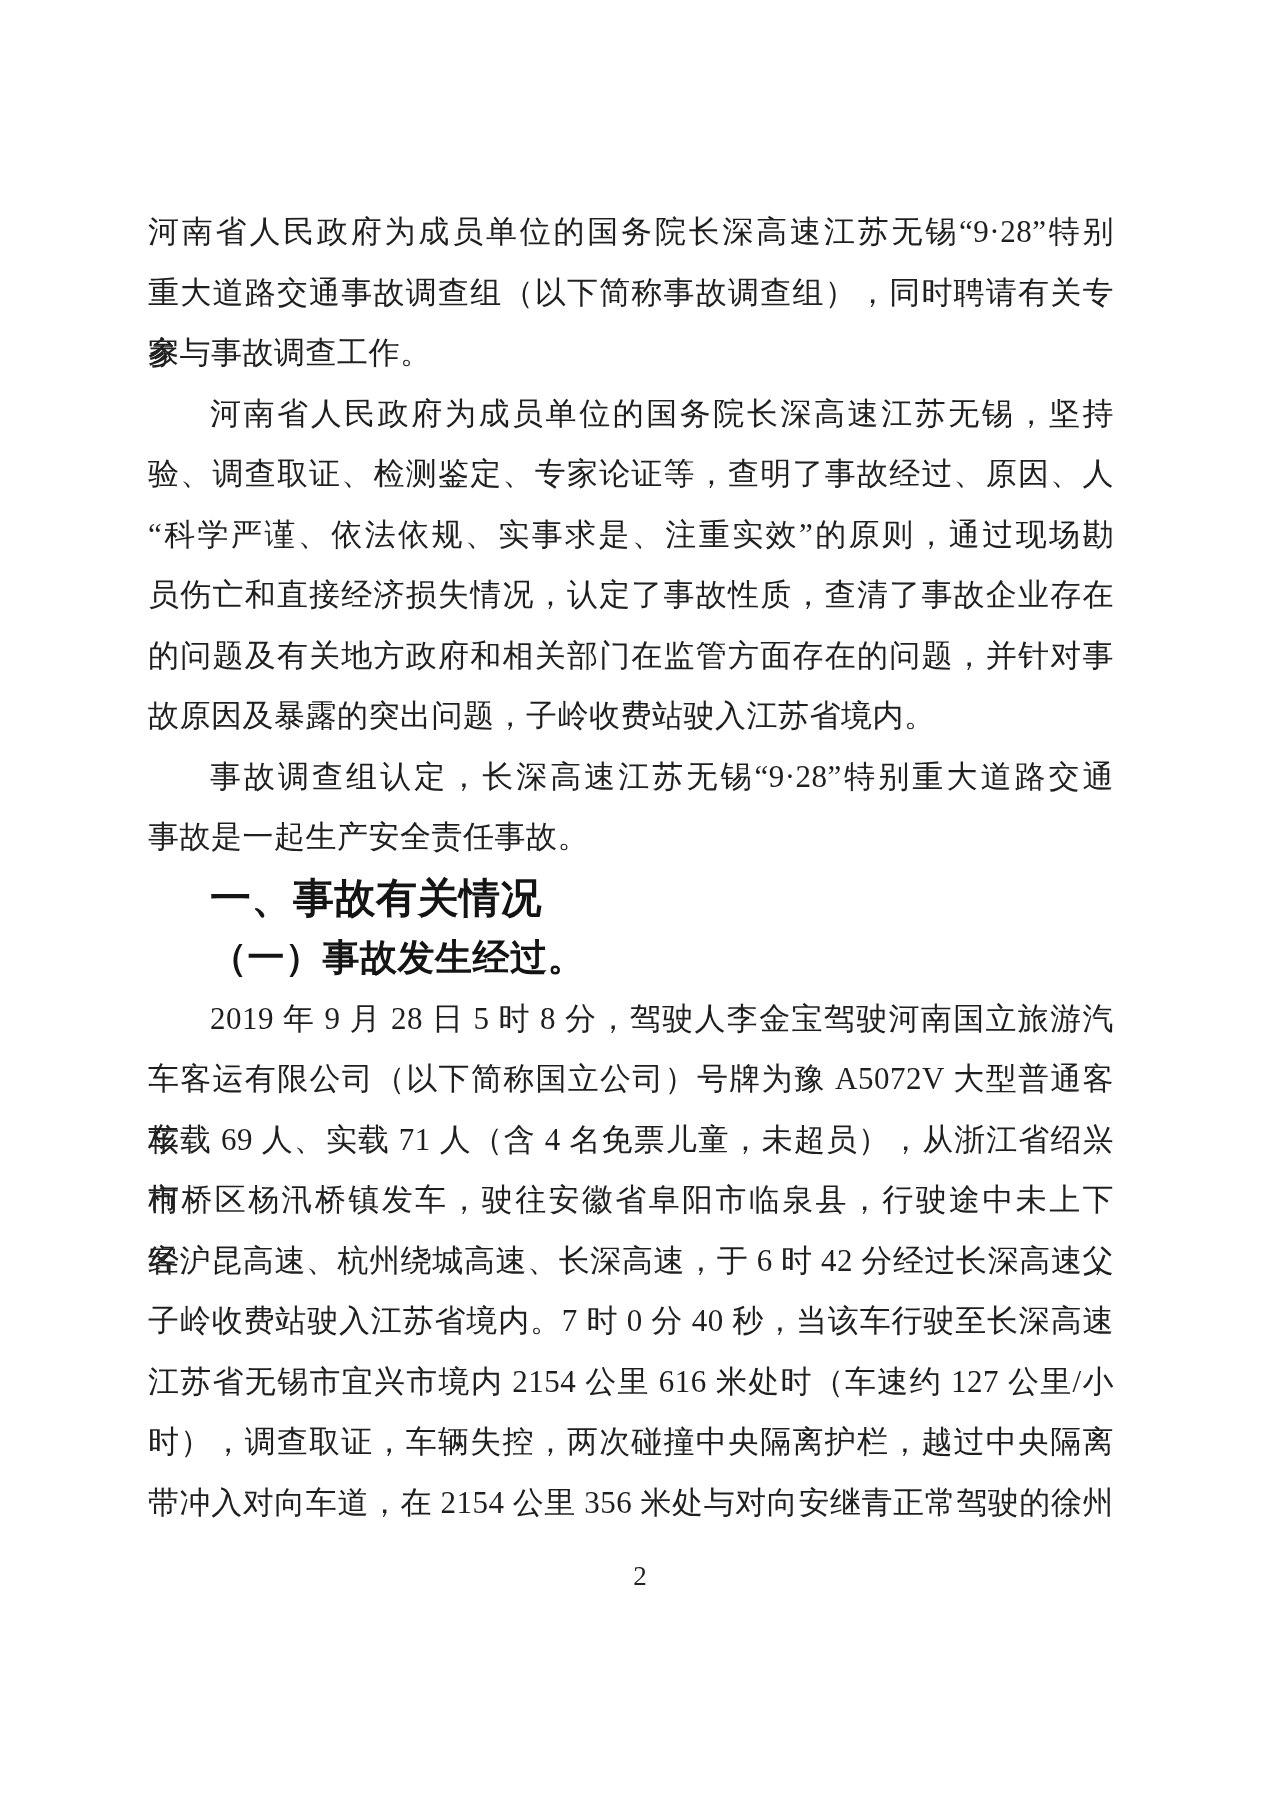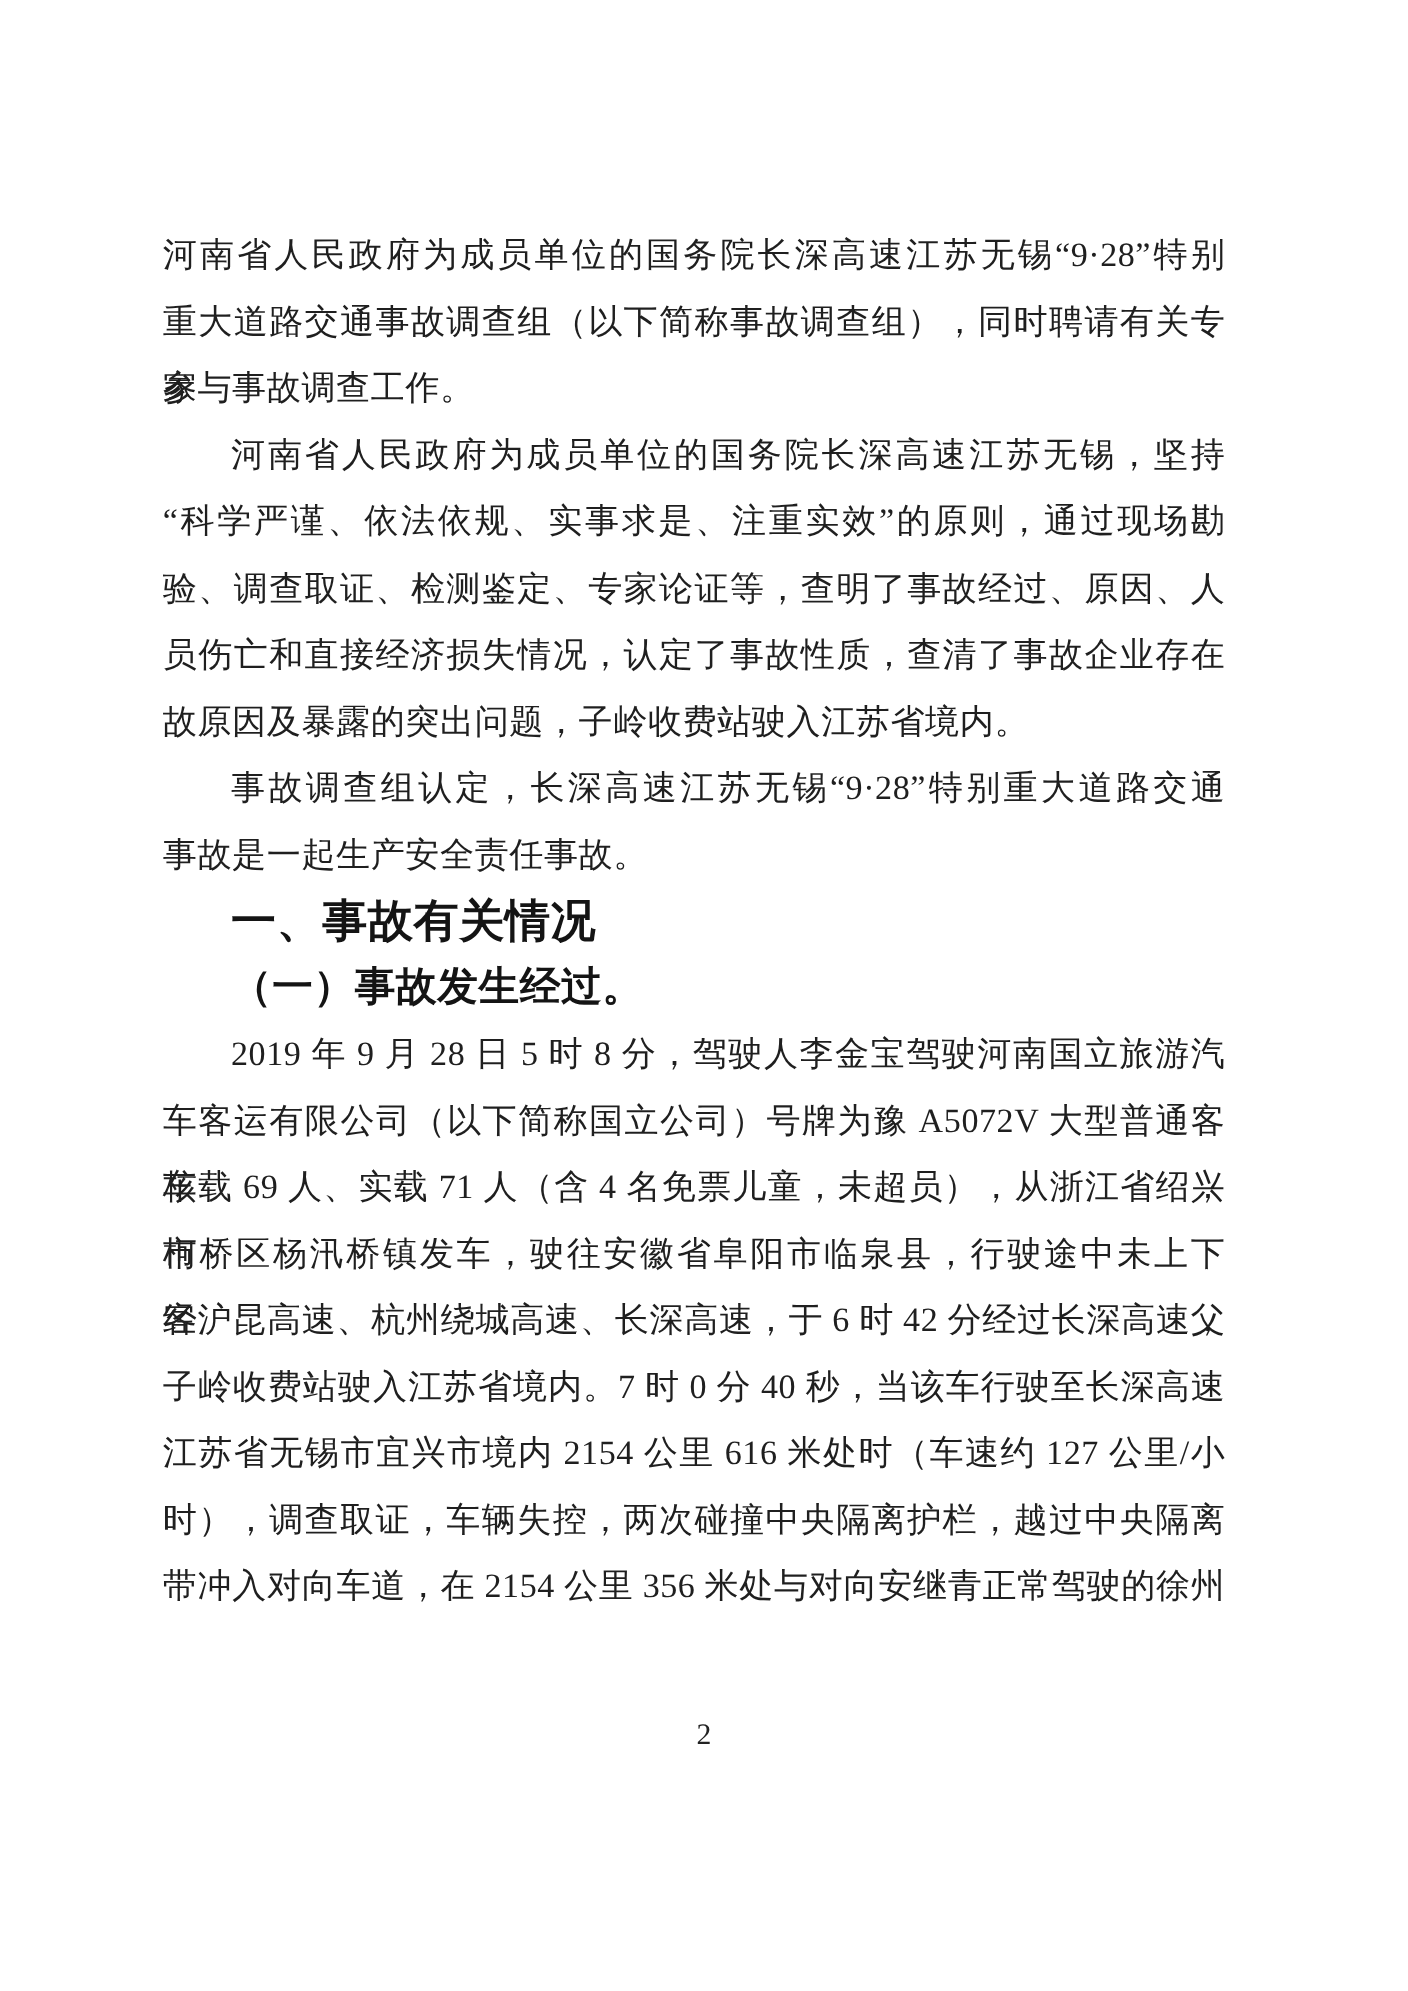--- a/index.html
+++ b/index.html
@@ -63,23 +63,24 @@
 </style>
 </head>
 <body>
 
 <div class="page">
   <div class="content">
     <div class="line justify">河南省人民政府为成员单位的国务院长深高速江苏无锡“9·28”特别</div>
     <div class="line justify">重大道路交通事故调查组（以下简称事故调查组），同时聘请有关专家</div>
     <div class="line">参与事故调查工作。</div>
     <div class="line indent justify">河南省人民政府为成员单位的国务院长深高速江苏无锡，坚持</div>
+    <div class="line justify">验、调查取证、检测鉴定、专家论证等，查明了事故经过、原因、人</div>
     <div class="line justify">“科学严谨、依法依规、实事求是、注重实效”的原则，通过现场勘</div>
-    <div class="line justify">验、调查取证、检测鉴定、专家论证等，查明了事故经过、原因、人</div>
     <div class="line justify">员伤亡和直接经济损失情况，认定了事故性质，查清了事故企业存在</div>
+    <div class="line justify">的问题及有关地方政府和相关部门在监管方面存在的问题，并针对事</div>
     <div class="line">故原因及暴露的突出问题，子岭收费站驶入江苏省境内。</div>
     <div class="line indent justify">事故调查组认定，长深高速江苏无锡“9·28”特别重大道路交通</div>
     <div class="line">事故是一起生产安全责任事故。</div>
     <div class="line h1 indent">一、事故有关情况</div>
     <div class="line h2 indent">（一）事故发生经过。</div>
     <div class="line indent justify">2019 年 9 月 28 日 5 时 8 分，驾驶人李金宝驾驶河南国立旅游汽</div>
     <div class="line justify">车客运有限公司（以下简称国立公司）号牌为豫 A5072V 大型普通客车，</div>
     <div class="line justify">核载 69 人、实载 71 人（含 4 名免票儿童，未超员），从浙江省绍兴市</div>
     <div class="line justify">柯桥区杨汛桥镇发车，驶往安徽省阜阳市临泉县，行驶途中未上下客，</div>
     <div class="line justify">经沪昆高速、杭州绕城高速、长深高速，于 6 时 42 分经过长深高速父</div>

